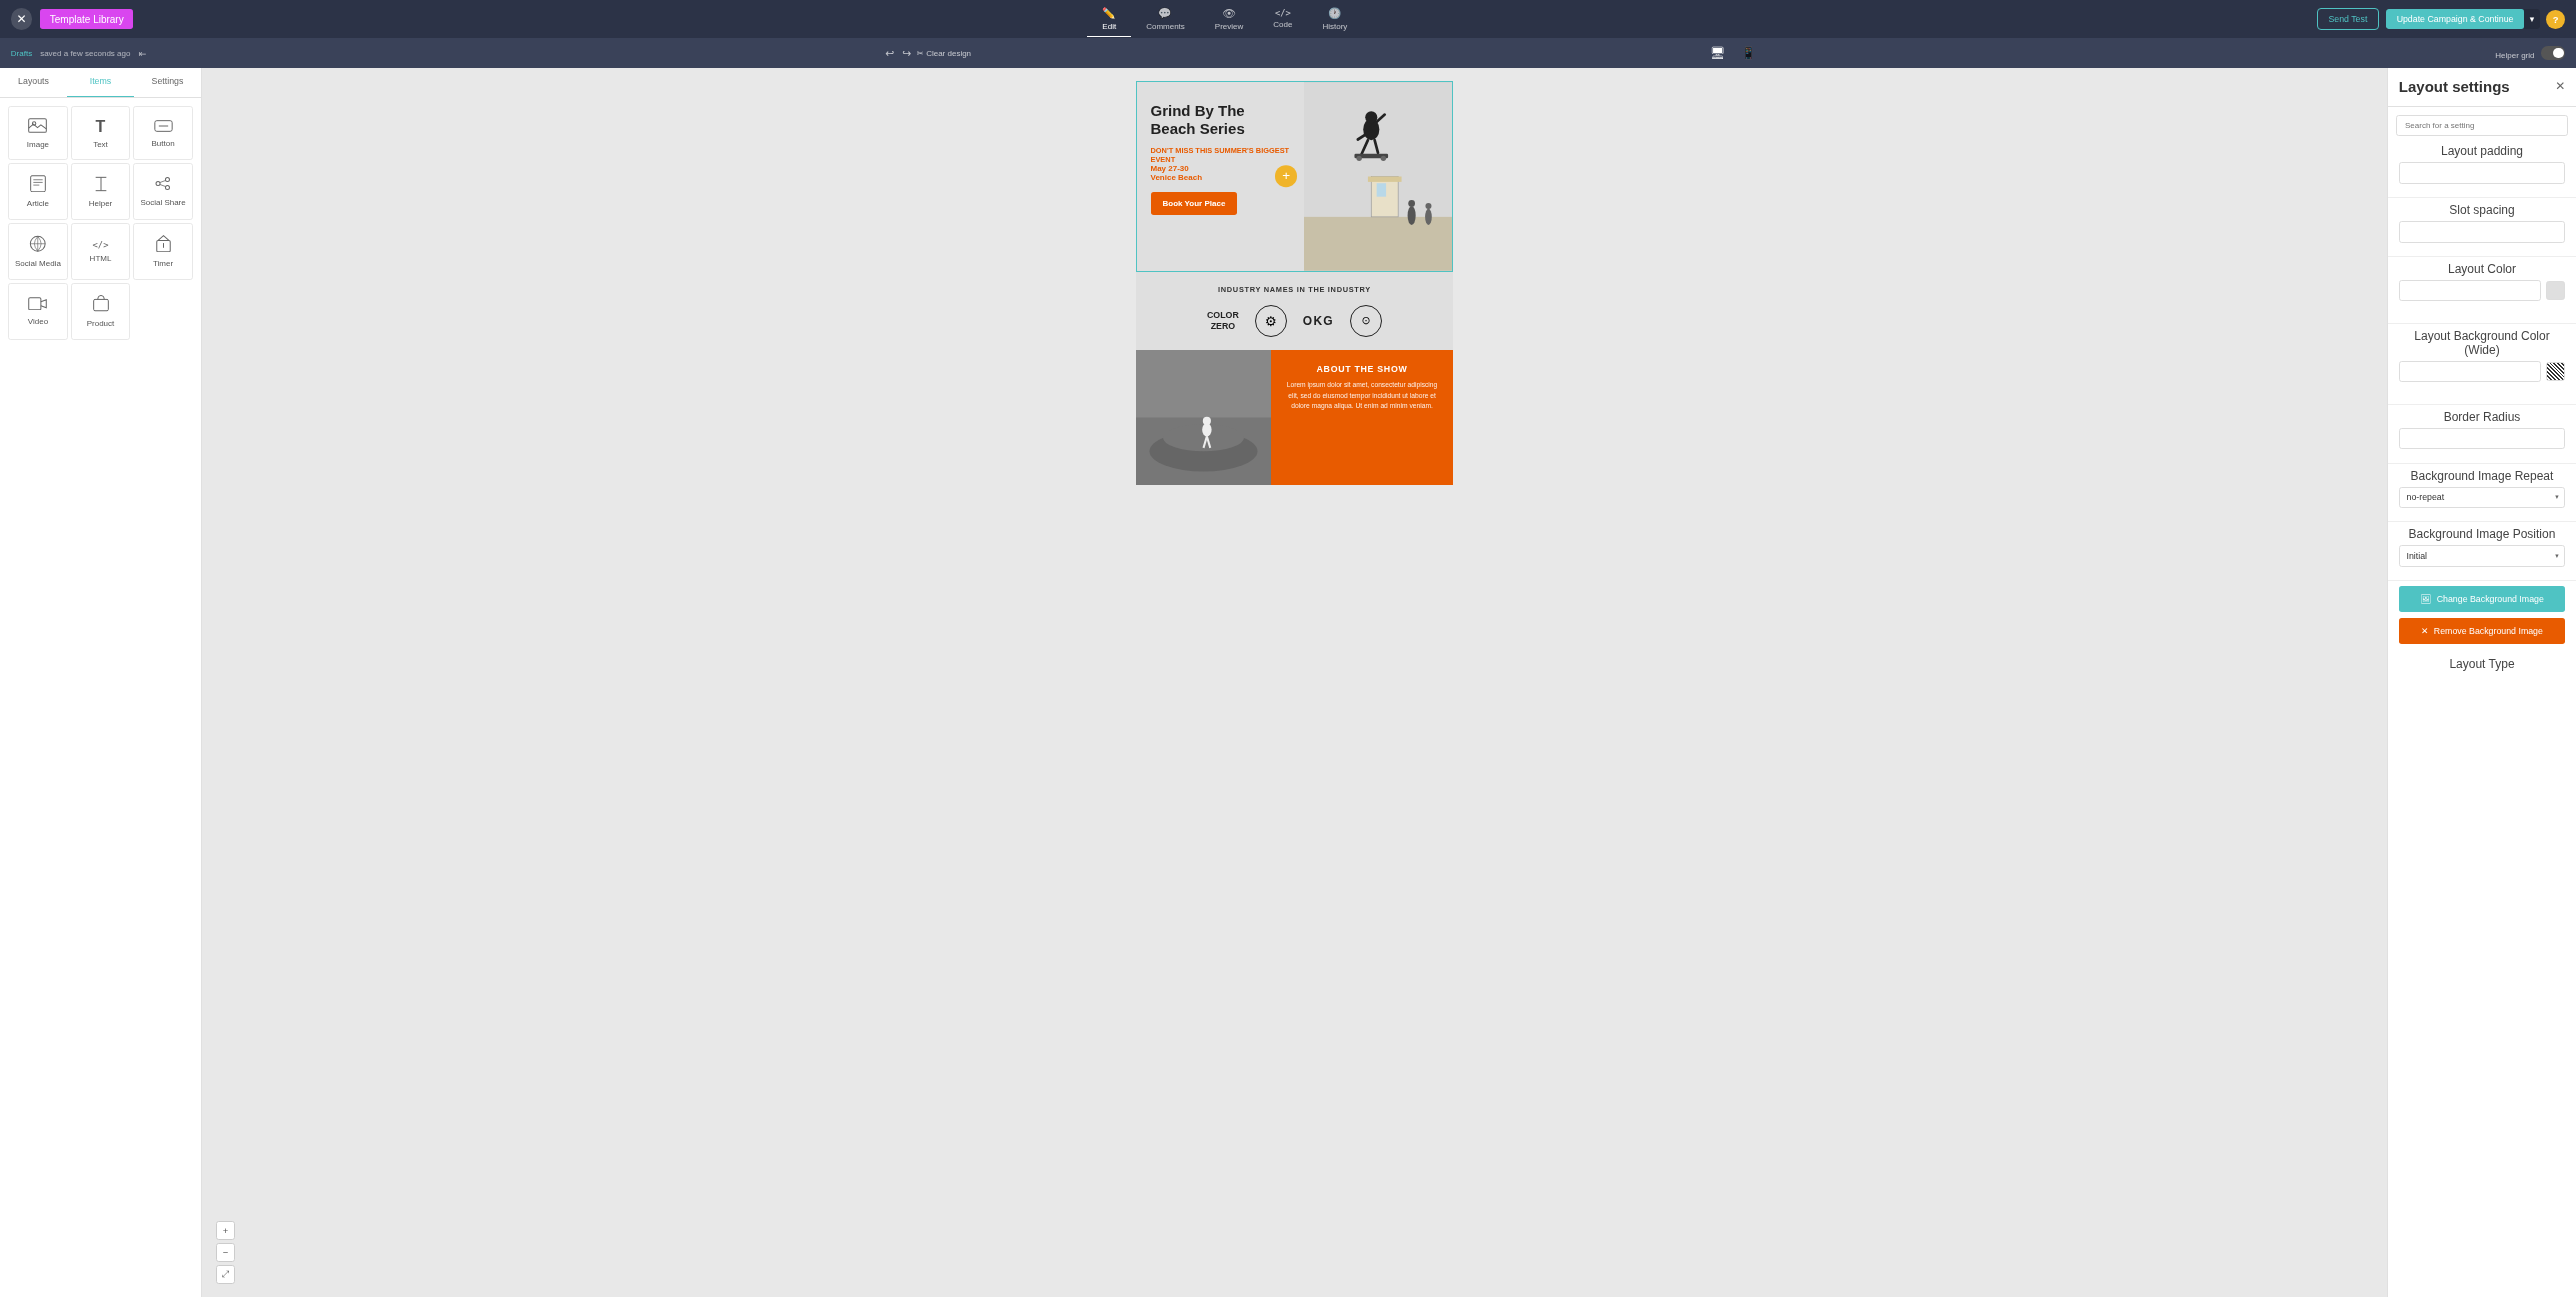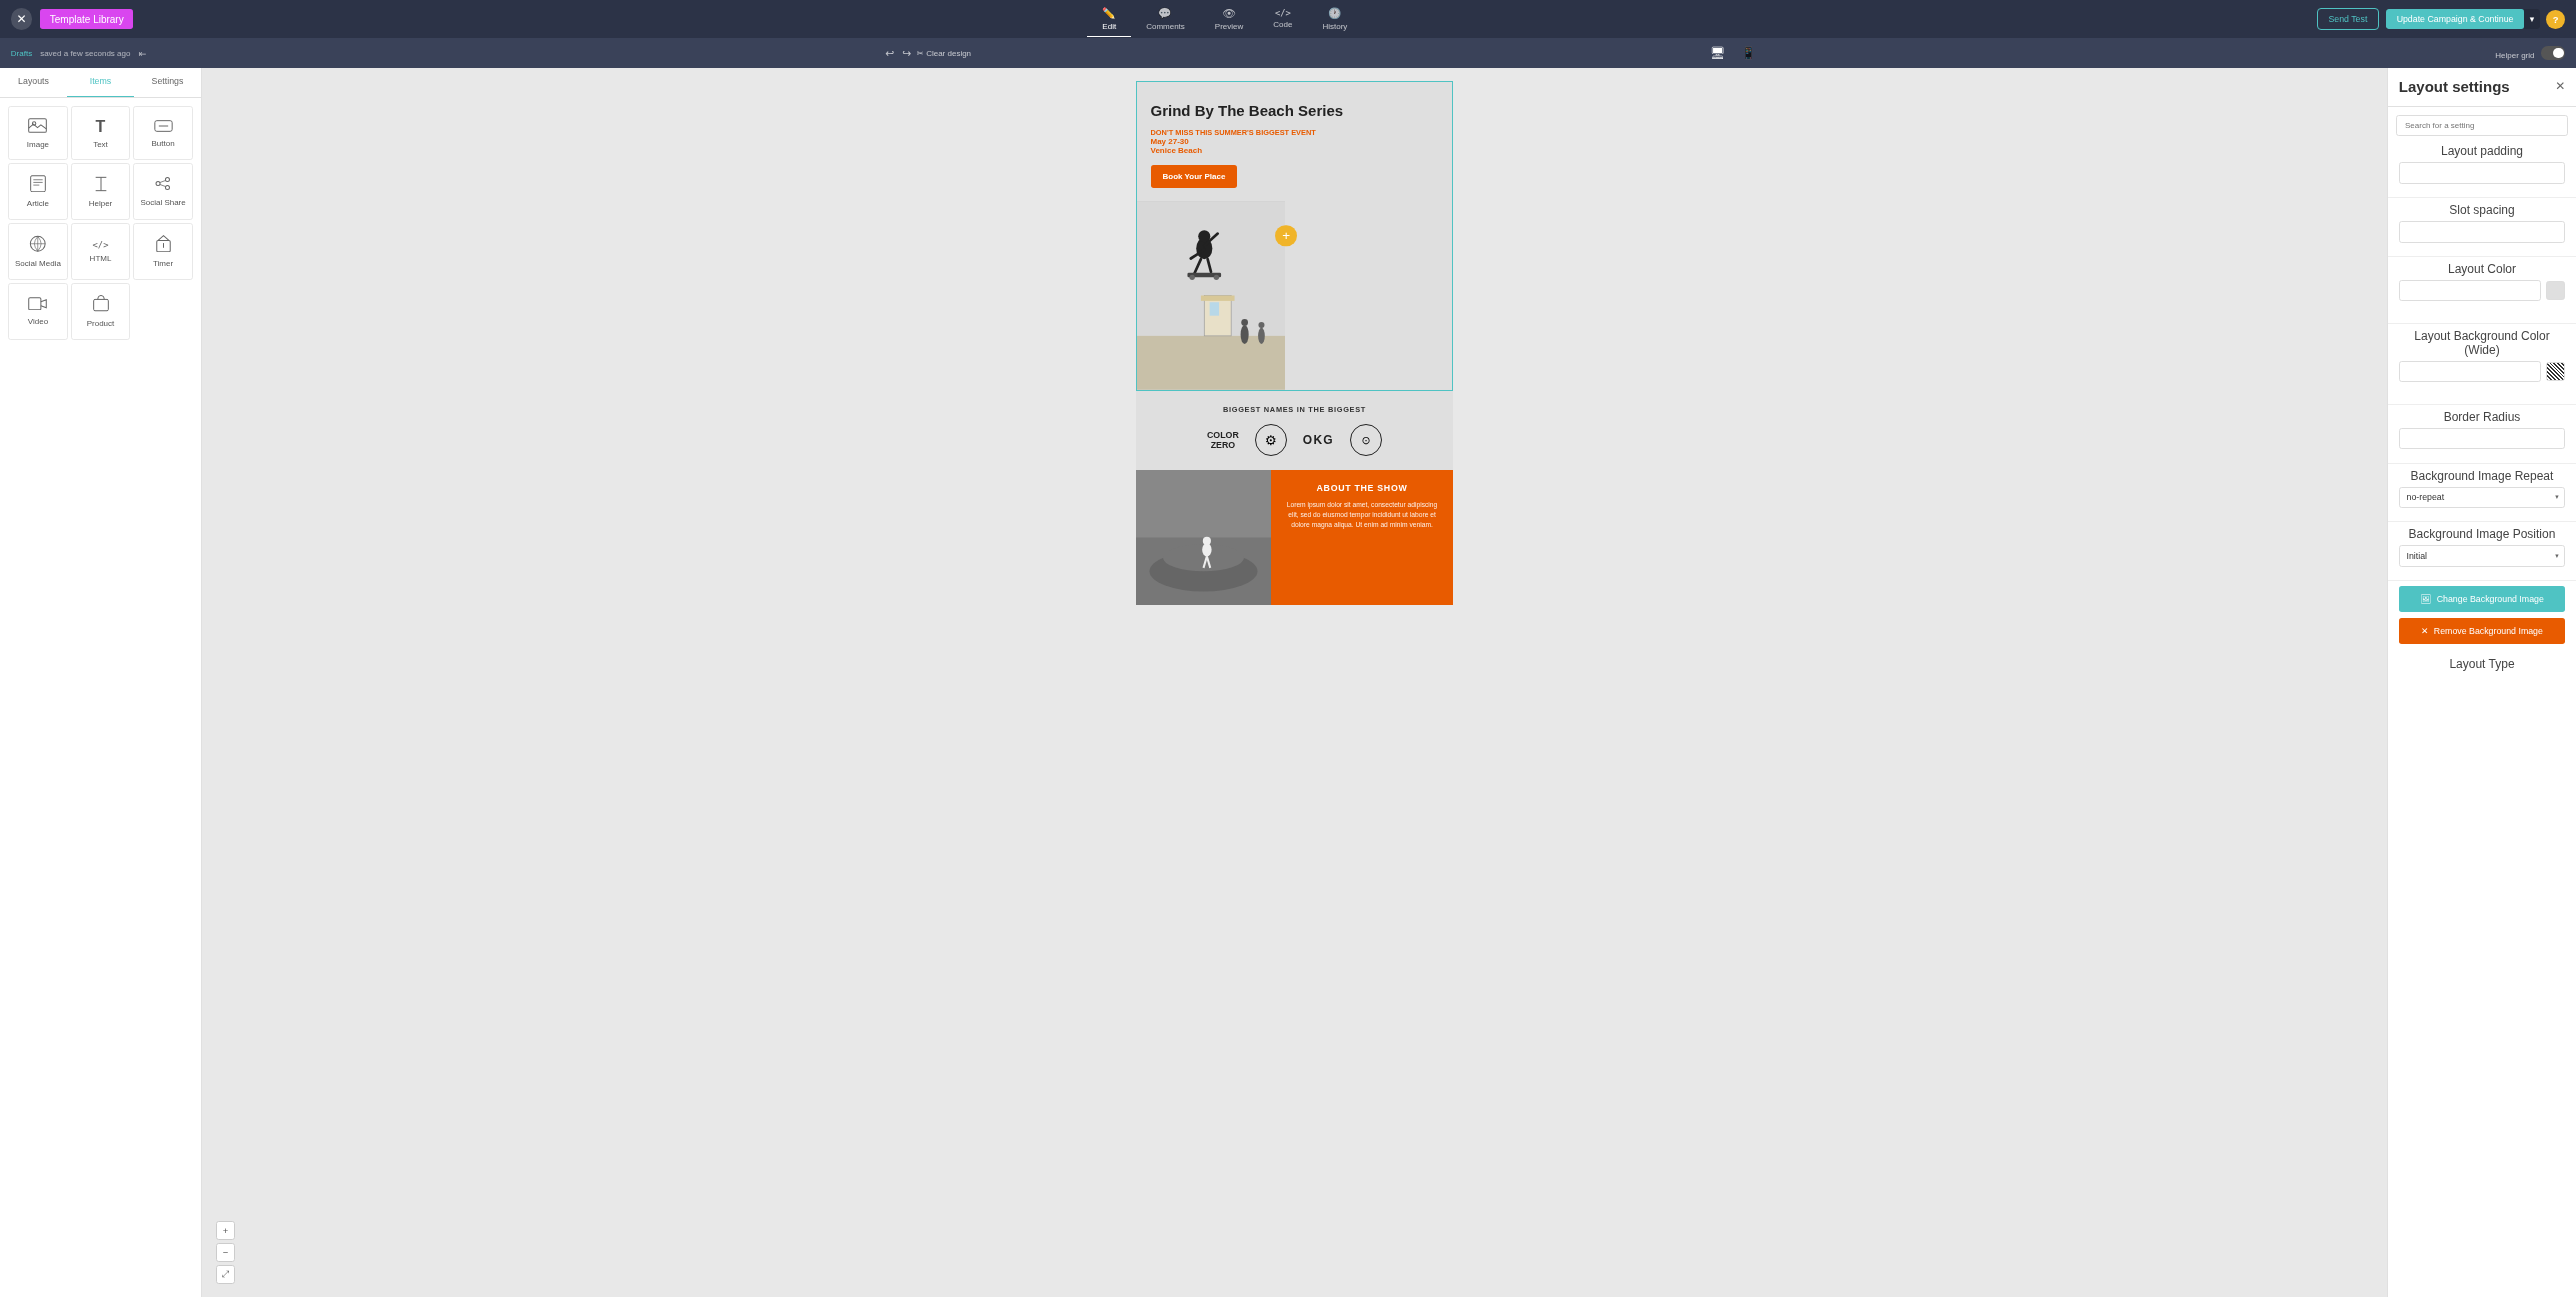--- a/index.html
+++ b/index.html
@@ -92,21 +92,21 @@
     }
     .canvas-ctrl-btn {
       width: 19px; height: 19px; background: white; border: 0.7px solid #ccc; border-radius: 2.7px; cursor: pointer; display: flex; align-items: center; justify-content: center; font-size: 9.4px; color: #555;
     }
 
     
     .email-canvas { width: 317px; background: #dfdfdf; position: relative; }
 
     
     .hero-section {
-      position: relative; border: 1.3px solid #4fc3c3; background: #dfdfdf; display: flex; overflow: hidden; flex-direction: column;
+      position: relative; border: 1.3px solid #4fc3c3; background: #dfdfdf; display: flex; overflow: hidden;
     }
     .hero-left { flex: 1; padding: 20px 13.5px 13.5px 13.5px; }
     .hero-title { font-size: 15px; font-weight: 700; color: #222; line-height: 1.2; margin-bottom: 8px; }
     .hero-subtitle { color: #e85b00; font-size: 7.4px; font-weight: 700; text-transform: uppercase; margin-bottom: 0; }
     .hero-date { color: #e85b00; font-size: 8px; font-weight: 700; margin-bottom: 10.8px; }
     .hero-btn {
       background: #e85b00; color: white; border: none; padding: 6.7px 12px; border-radius: 2.7px; font-size: 8px; font-weight: 600; cursor: pointer;
     }
     .hero-right { width: 148px; position: relative; overflow: hidden; background: #bbb; }
     .add-col-btn {
@@ -404,21 +404,21 @@
             <ellipse cx="185" cy="200" rx="5" ry="12" fill="#666"></ellipse>
             <circle cx="185" cy="184" r="4.5" fill="#666"></circle>
           </svg>
         </div>
 
         <button class="add-col-btn">+</button>
 
       </div>
 
       <div class="logos-section">
-        <div class="logos-title">BIGGEST NAMES IN THE BIGGEST</div>
+        <div class="logos-title">INDUSTRY NAMES IN THE INDUSTRY</div>
         <div class="logos-row">
           <div class="logo-item" style="font-size:8.8px;text-align:center;line-height:1.2;">COLOR<br>ZERO</div>
           <div class="logo-circle">⚙</div>
           <div class="logo-item" style="font-size:12px;font-weight:900;letter-spacing:1.3px;">OKG</div>
           <div class="logo-circle" style="font-size:10.8px;">⊙</div>
         </div>
       </div>
 
       <div class="about-section">
         <div class="about-left">

